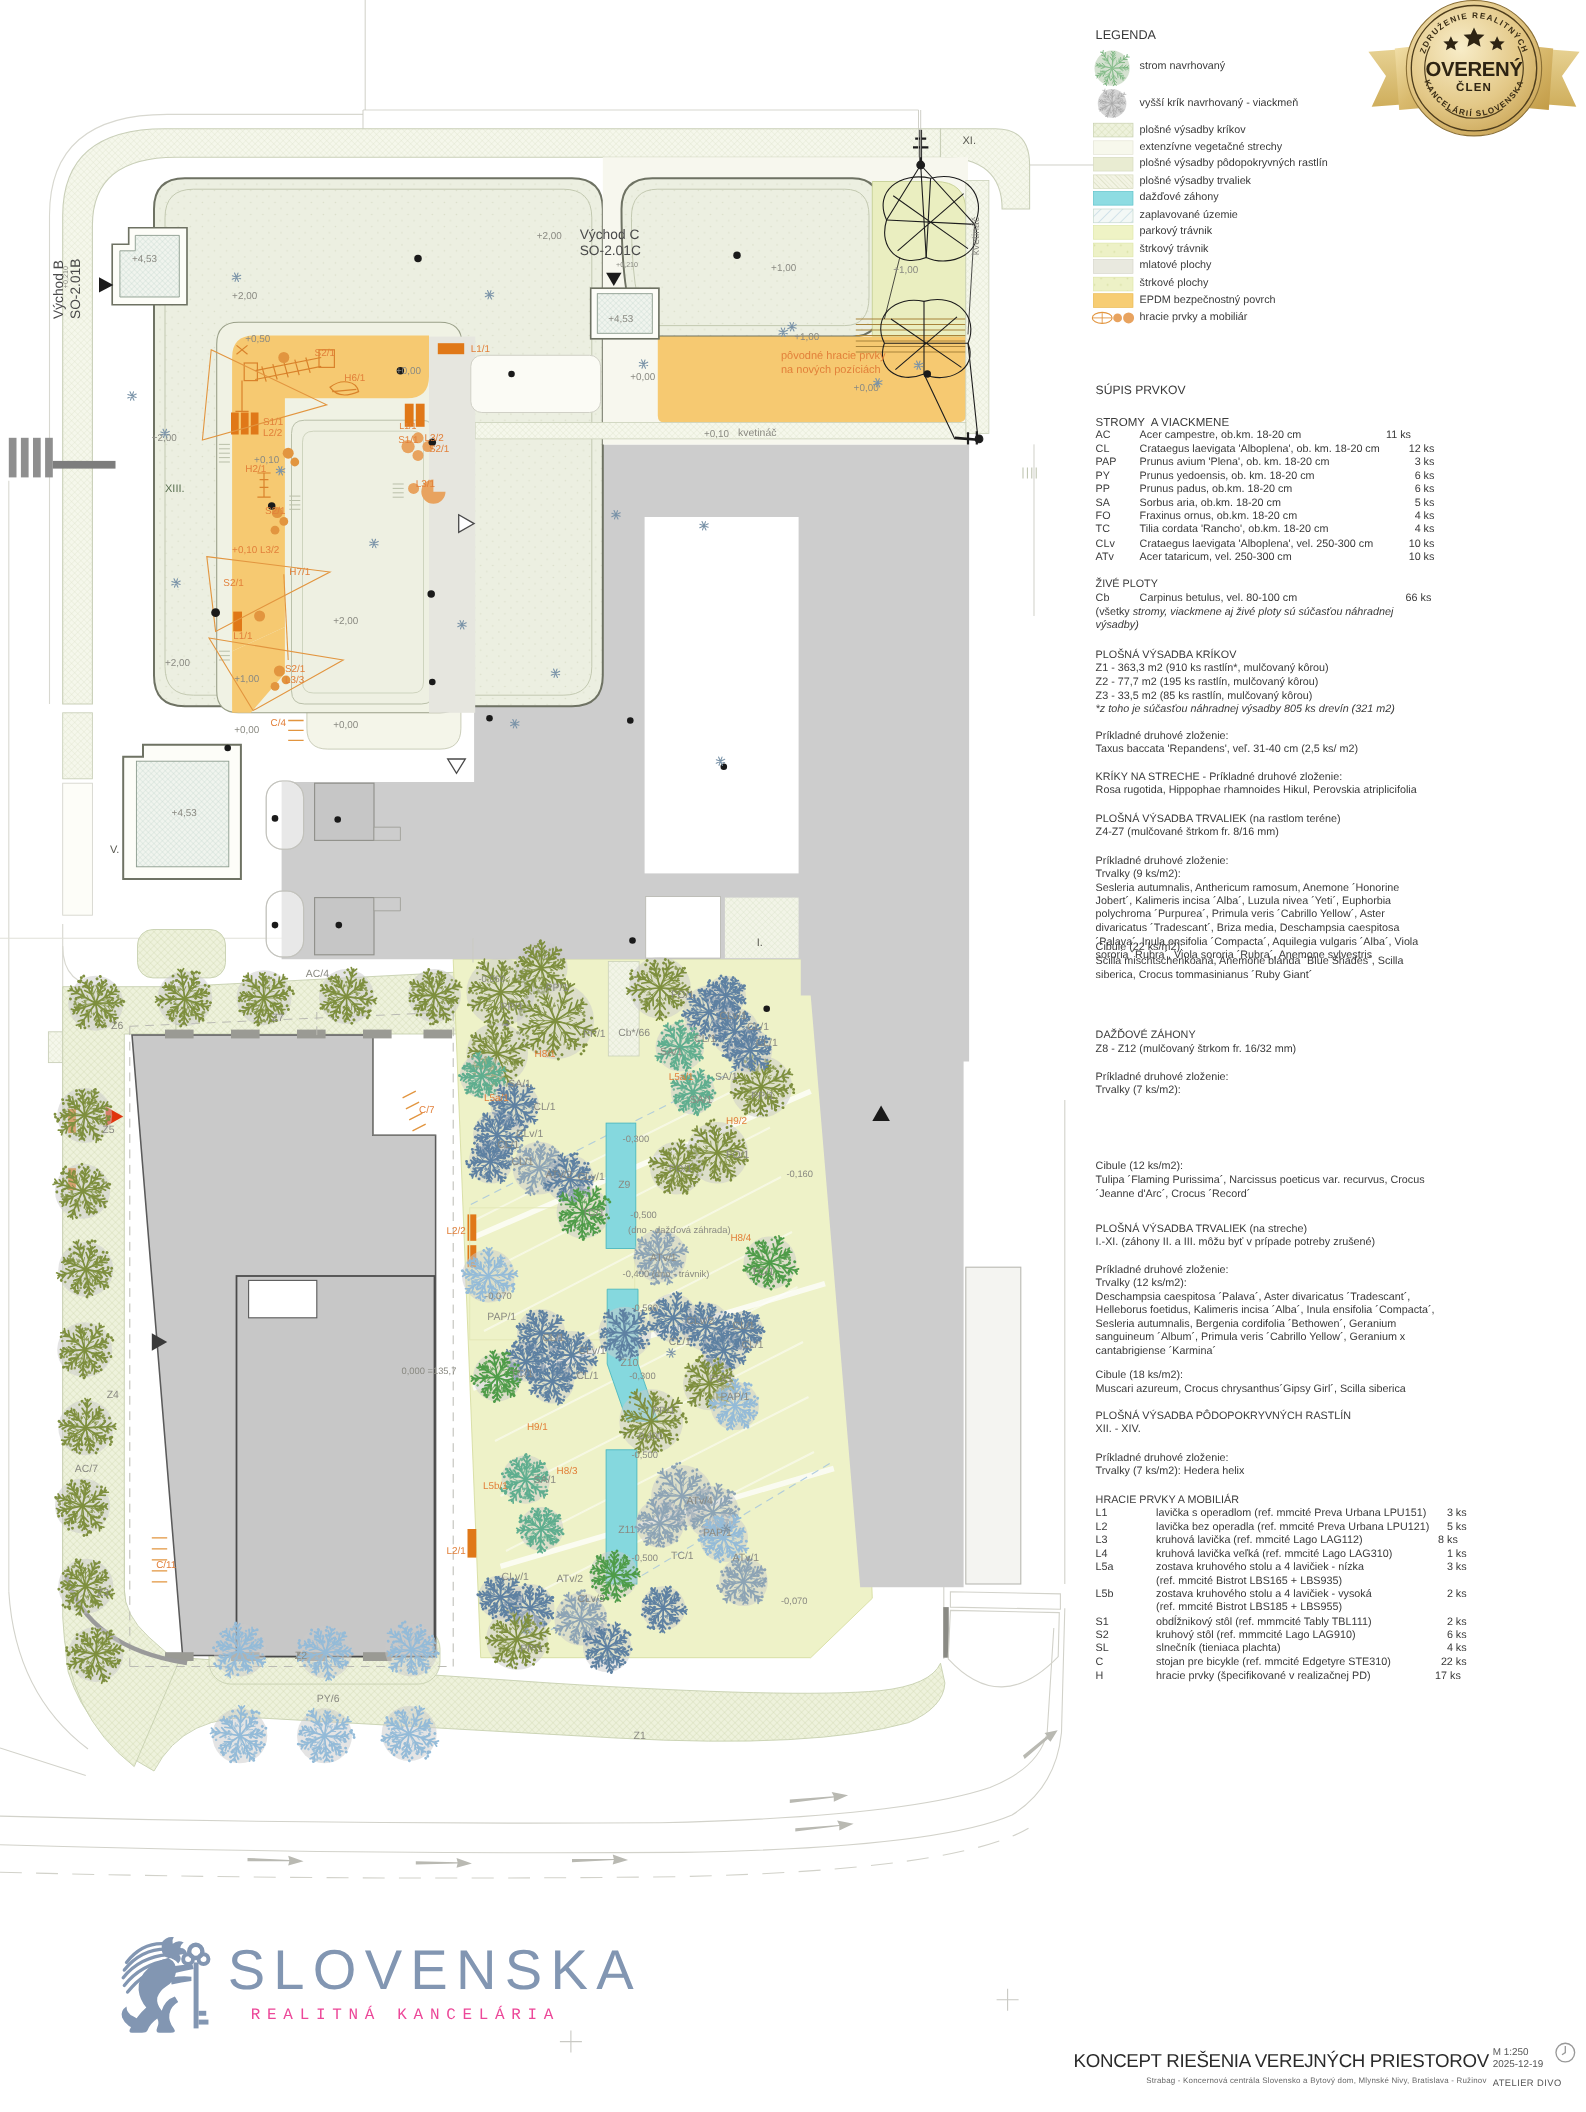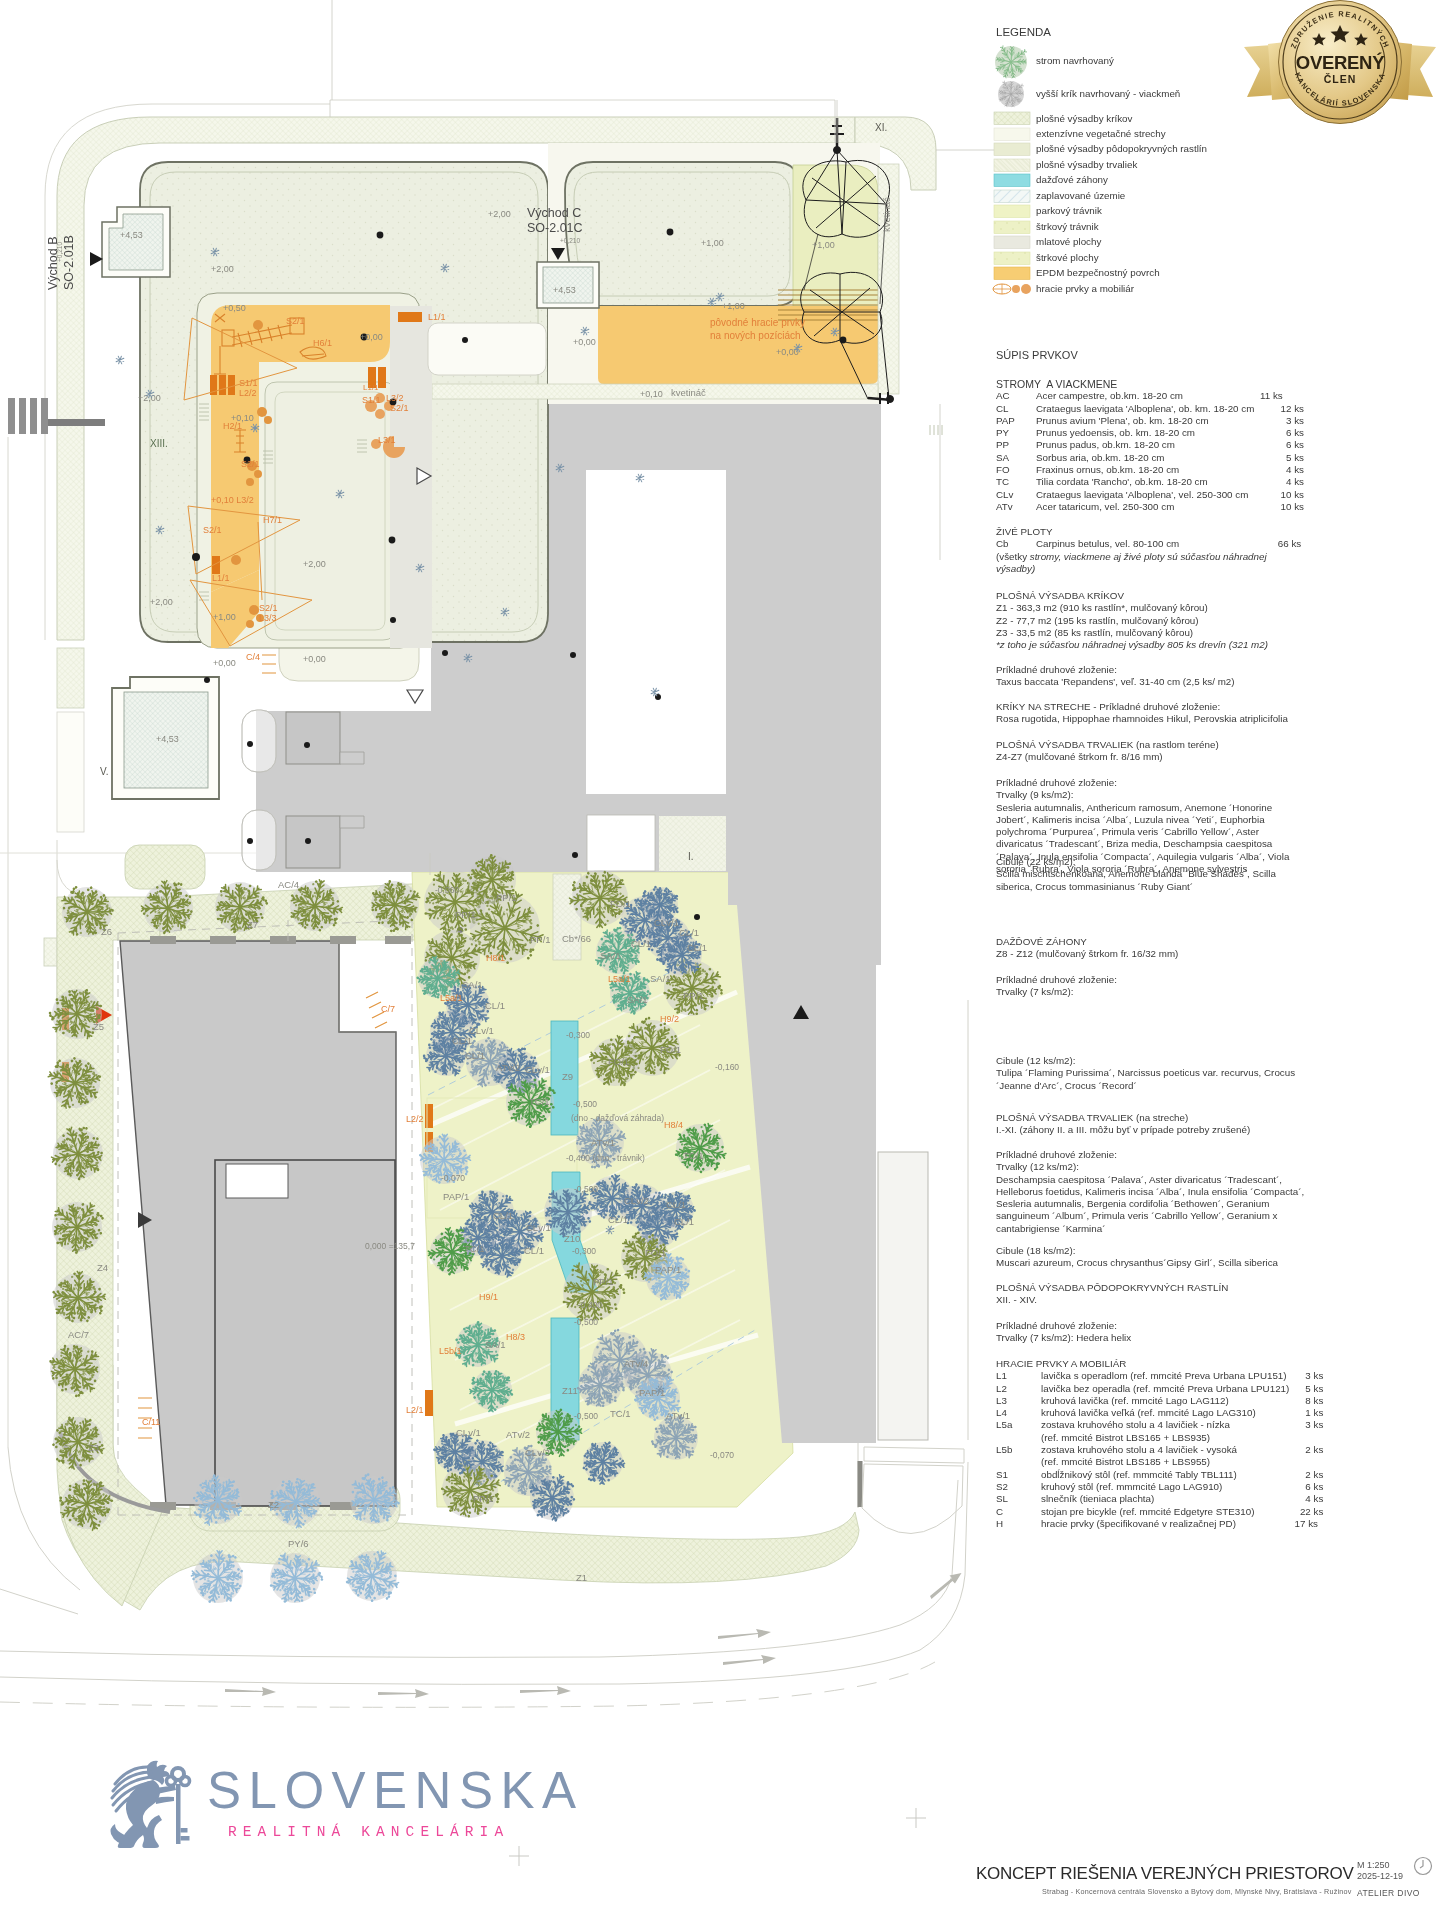--- a/index.html
+++ b/index.html
@@ -1215,33 +1215,33 @@
 </div>
 <div class="abs leg" style="left:996px;top:1320px">
 <div>Príkladné druhové zloženie:</div>
 <div>Trvalky (7 ks/m2): Hedera helix</div>
 </div>
 <div class="abs leg" style="left:996px;top:1358px">
 <div>HRACIE PRVKY A MOBILIÁR</div>
 <table style="border-collapse:collapse;font-size:9.8px;color:#3a3a3a;line-height:12.3px">
 <tbody>
         <tr>
-          <td style="width:45px;vertical-align:top">L1</td>
+          <td style="width:55px;vertical-align:top">L1</td>
           <td style="width:240px">lavička s operadlom (ref. mmcité Preva Urbana LPU151)</td>
           <td style="width:34px;text-align:right;vertical-align:top">3 ks</td>
         </tr>
 <tr>
           <td>L2</td>
           <td>lavička bez operadla (ref. mmcité Preva Urbana LPU121)</td>
           <td style="text-align:right">5 ks</td>
         </tr>
 <tr>
           <td>L3</td>
           <td>kruhová lavička (ref. mmcité Lago LAG112)</td>
-          <td style="text-align:right">8 ks</td>
+          <td style="text-align:center">8 ks</td>
         </tr>
 <tr>
           <td>L4</td>
           <td>kruhová lavička veľká (ref. mmcité Lago LAG310)</td>
           <td style="text-align:right">1 ks</td>
         </tr>
 <tr>
           <td>L5a</td>
           <td>zostava kruhového stolu a 4 lavičiek - nízka</td>
           <td style="text-align:right;vertical-align:top">3 ks</td>

